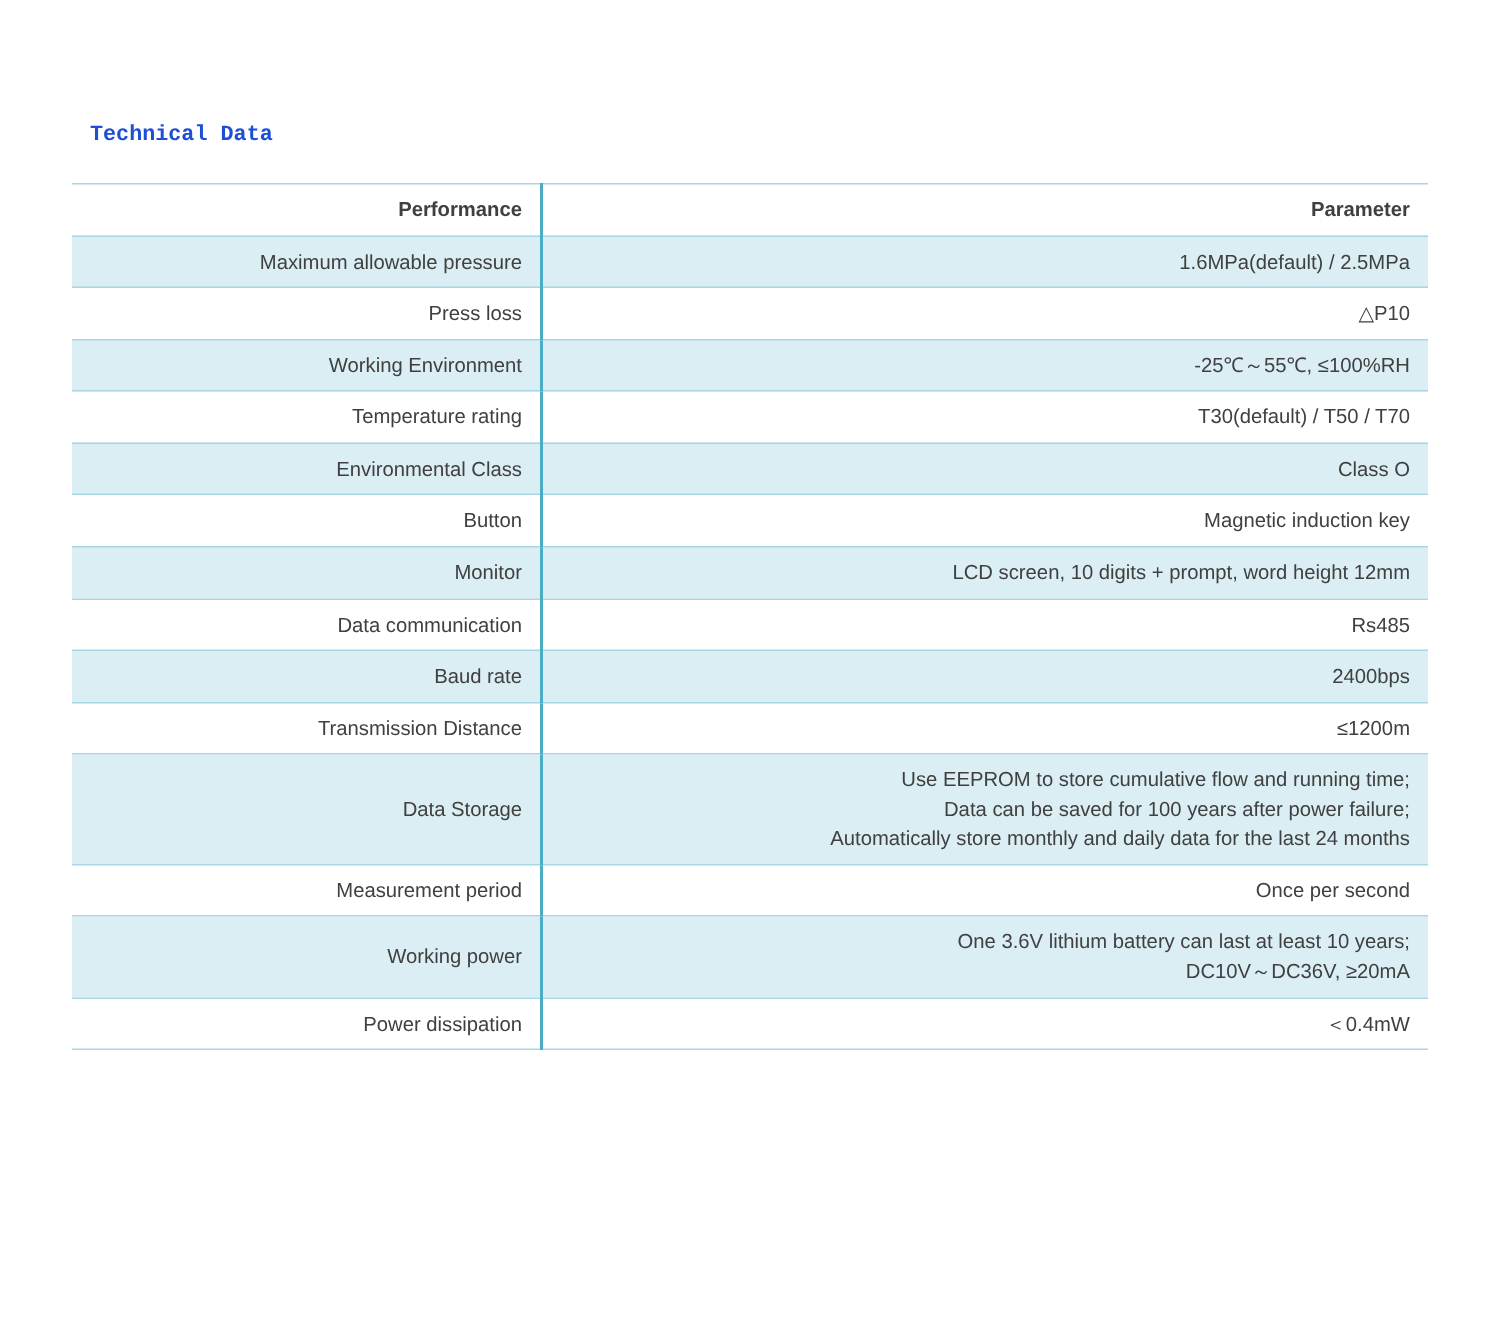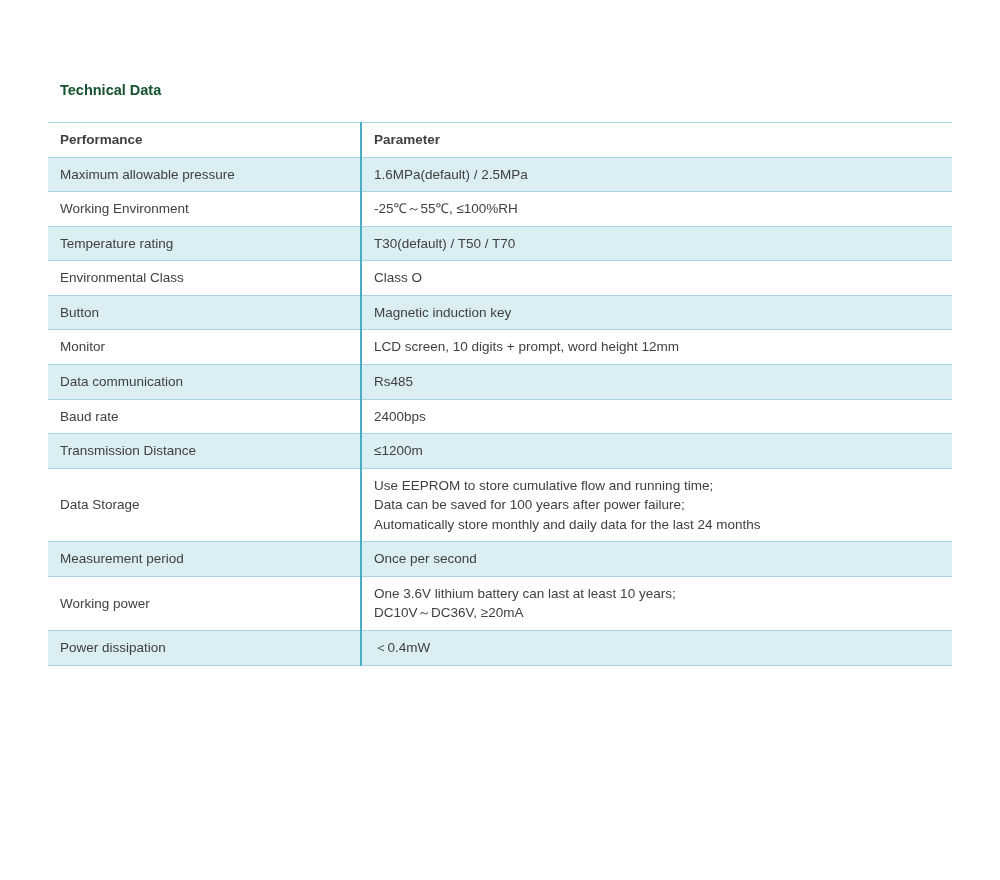--- a/index.html
+++ b/index.html
@@ -14,35 +14,36 @@
     width:1000px; height:880px;
     background:#ffffff;
     font-family:"Liberation Sans", sans-serif;
     color:var(--text);
   }
   .page-title{
     margin:0;
     padding:82px 0 0 60px;
     font-size:14.5px;
     font-weight:bold;
-    color:#14532d;
+    color:#1d4ed8;
+    font-family:Liberation Mono, monospace;
   }
   table.tech-table{
     border-collapse:collapse;
     table-layout:fixed;
     width:904px;
     margin:24px 0 0 48px;
   }
   col.col-perf{ width:313px; }
   col.col-param{ width:591px; }
   .tech-table th,
   .tech-table td{
     border-top:1px solid var(--row-border);
     border-bottom:1px solid var(--row-border);
-    text-align:left;
+    text-align:right;
     vertical-align:middle;
     font-size:13.5px;
     line-height:1.45;
     padding:7px 12px;
     color:var(--text);
   }
   .tech-table th{ font-weight:bold; }
   .tech-table td.perf{ font-weight:normal; }
   .tech-table th.param,
   .tech-table td.param{
@@ -66,20 +67,24 @@
       <th class="perf">Performance</th>
       <th class="param">Parameter</th>
     </tr>
   </thead>
   <tbody id="table-body">
   <tr>
     <td class="perf">Maximum allowable pressure</td>
     <td class="param">1.6MPa(default) / 2.5MPa</td>
   </tr>
 
+  <tr>
+    <td class="perf">Press loss</td>
+    <td class="param">△P10</td>
+  </tr>
 
   <tr>
     <td class="perf">Working Environment</td>
     <td class="param">-25℃～55℃, ≤100%RH</td>
   </tr>
 
   <tr>
     <td class="perf">Temperature rating</td>
     <td class="param">T30(default) / T50 / T70</td>
   </tr>

